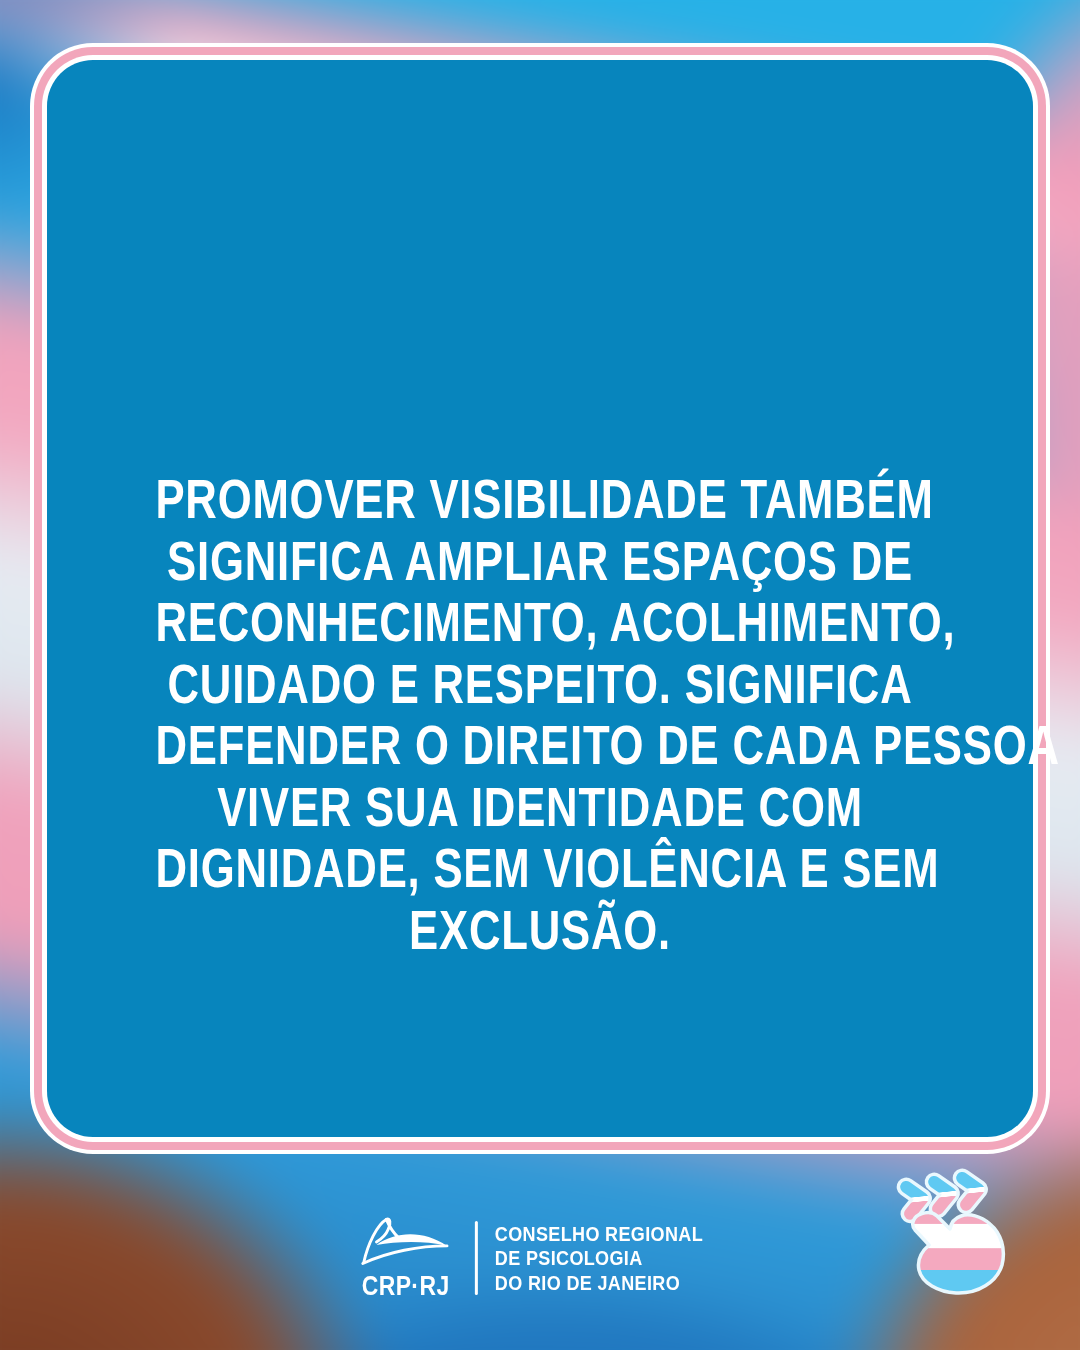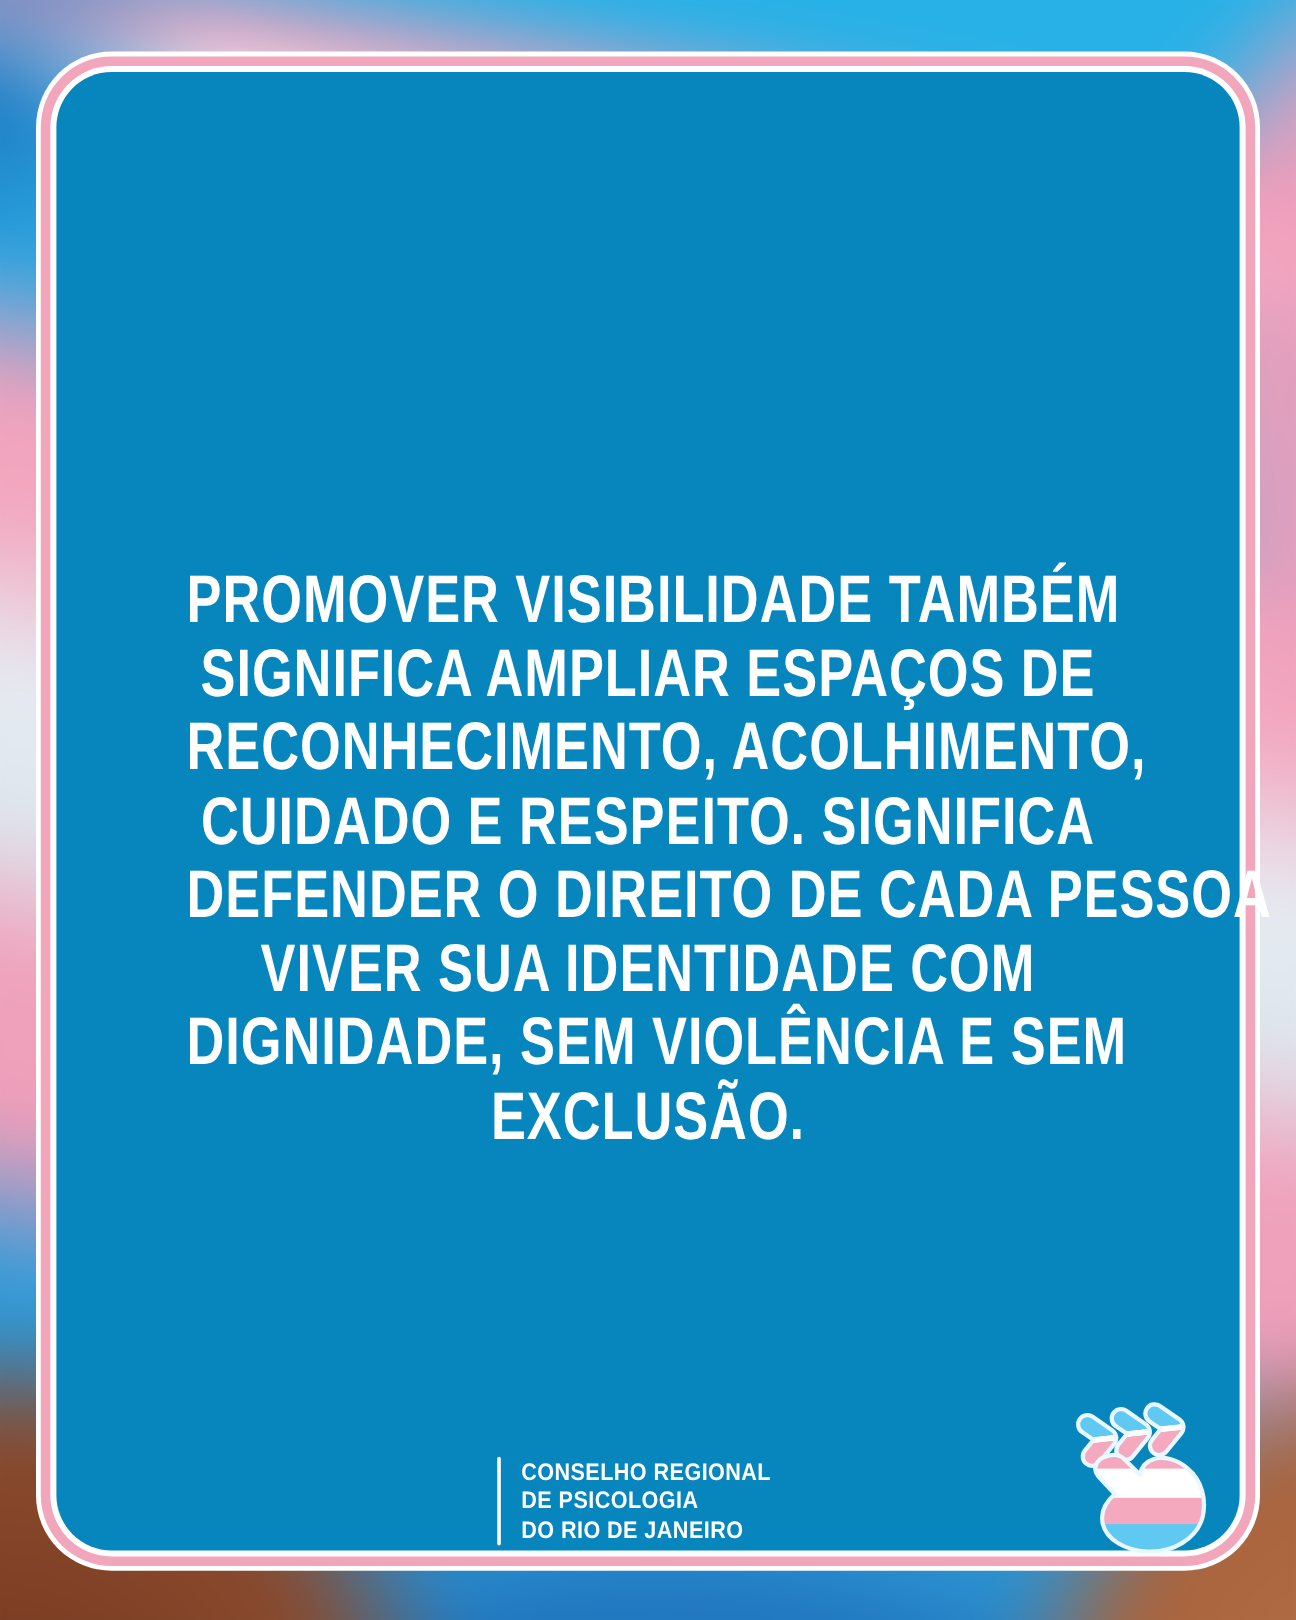--- a/index.html
+++ b/index.html
@@ -23,21 +23,21 @@
         #27b1e7 0%, #27b1e7 11%,
         #eb9cb8 15%, #f8fbfd 18%,
         #33b3e6 21%, #2ba8e2 28%,
         #f0a2bc 35%, #f3a8c0 41%,
         #e6ebf2 49%, #dde6ee 56%,
         #f0a2bc 63%, #ee9eb9 71%,
         #2f9bd9 79%, #2a8ccd 88%, #2a86c8 100%);
   }
   
   .card {
-    position:absolute; left:47px; top:60px; width:986px; height:1232px;
+    position:absolute; left:47px; top:60px; width:986px; height:1077px;
     background:#0785BD; border-radius:46px;
     box-shadow: 0 0 0 5px #ffffff, 0 0 0 13px #F2A6BB, 0 0 0 17px #ffffff;
   }
   .quote {
     position:absolute; left:0; right:0; top:408px;
     text-align:center; color:#ffffff; font-weight:700;
     font-size:56px; line-height:61.5px; letter-spacing:1px;
     transform:scaleX(0.78);
     white-space:nowrap;
   }
@@ -72,20 +72,31 @@
       <div>SIGNIFICA AMPLIAR ESPAÇOS DE</div>
       <div>RECONHECIMENTO, ACOLHIMENTO,</div>
       <div>CUIDADO E RESPEITO. SIGNIFICA</div>
       <div>DEFENDER O DIREITO DE CADA PESSOA</div>
       <div>VIVER SUA IDENTIDADE COM</div>
       <div>DIGNIDADE, SEM VIOLÊNCIA E SEM</div>
       <div>EXCLUSÃO.</div>
     </div>
 
     <div class="footer">
+      <div class="logo-block">
+        <span>
+          <svg width="94" height="52" viewBox="0 0 96 52" aria-hidden="true">
+            <path d="M5,49 C9,30 19,10 28,5 C32,3 33,9 30,15 C28,20 23,25 18,28" stroke="#ffffff" stroke-width="3" fill="none" stroke-linecap="round"></path>
+            <path d="M28,5 C31,12 35,19 41,24" stroke="#ffffff" stroke-width="3" fill="none" stroke-linecap="round"></path>
+            <path d="M18,31 C38,17 66,16 90,32 C64,26 38,28 18,31 Z" fill="#ffffff"></path>
+            <path d="M4,50 C30,38 62,32 90,32" stroke="#ffffff" stroke-width="3" fill="none" stroke-linecap="round"></path>
+          </svg>
+        </span>
+        <div class="logo-acronym">CRP·RJ</div>
+      </div>
 
       <div class="logo-divider"></div>
 
       <div class="org-lines">
         <div>CONSELHO REGIONAL</div>
         <div>DE PSICOLOGIA</div>
         <div>DO RIO DE JANEIRO</div>
       </div>
     </div>
 

